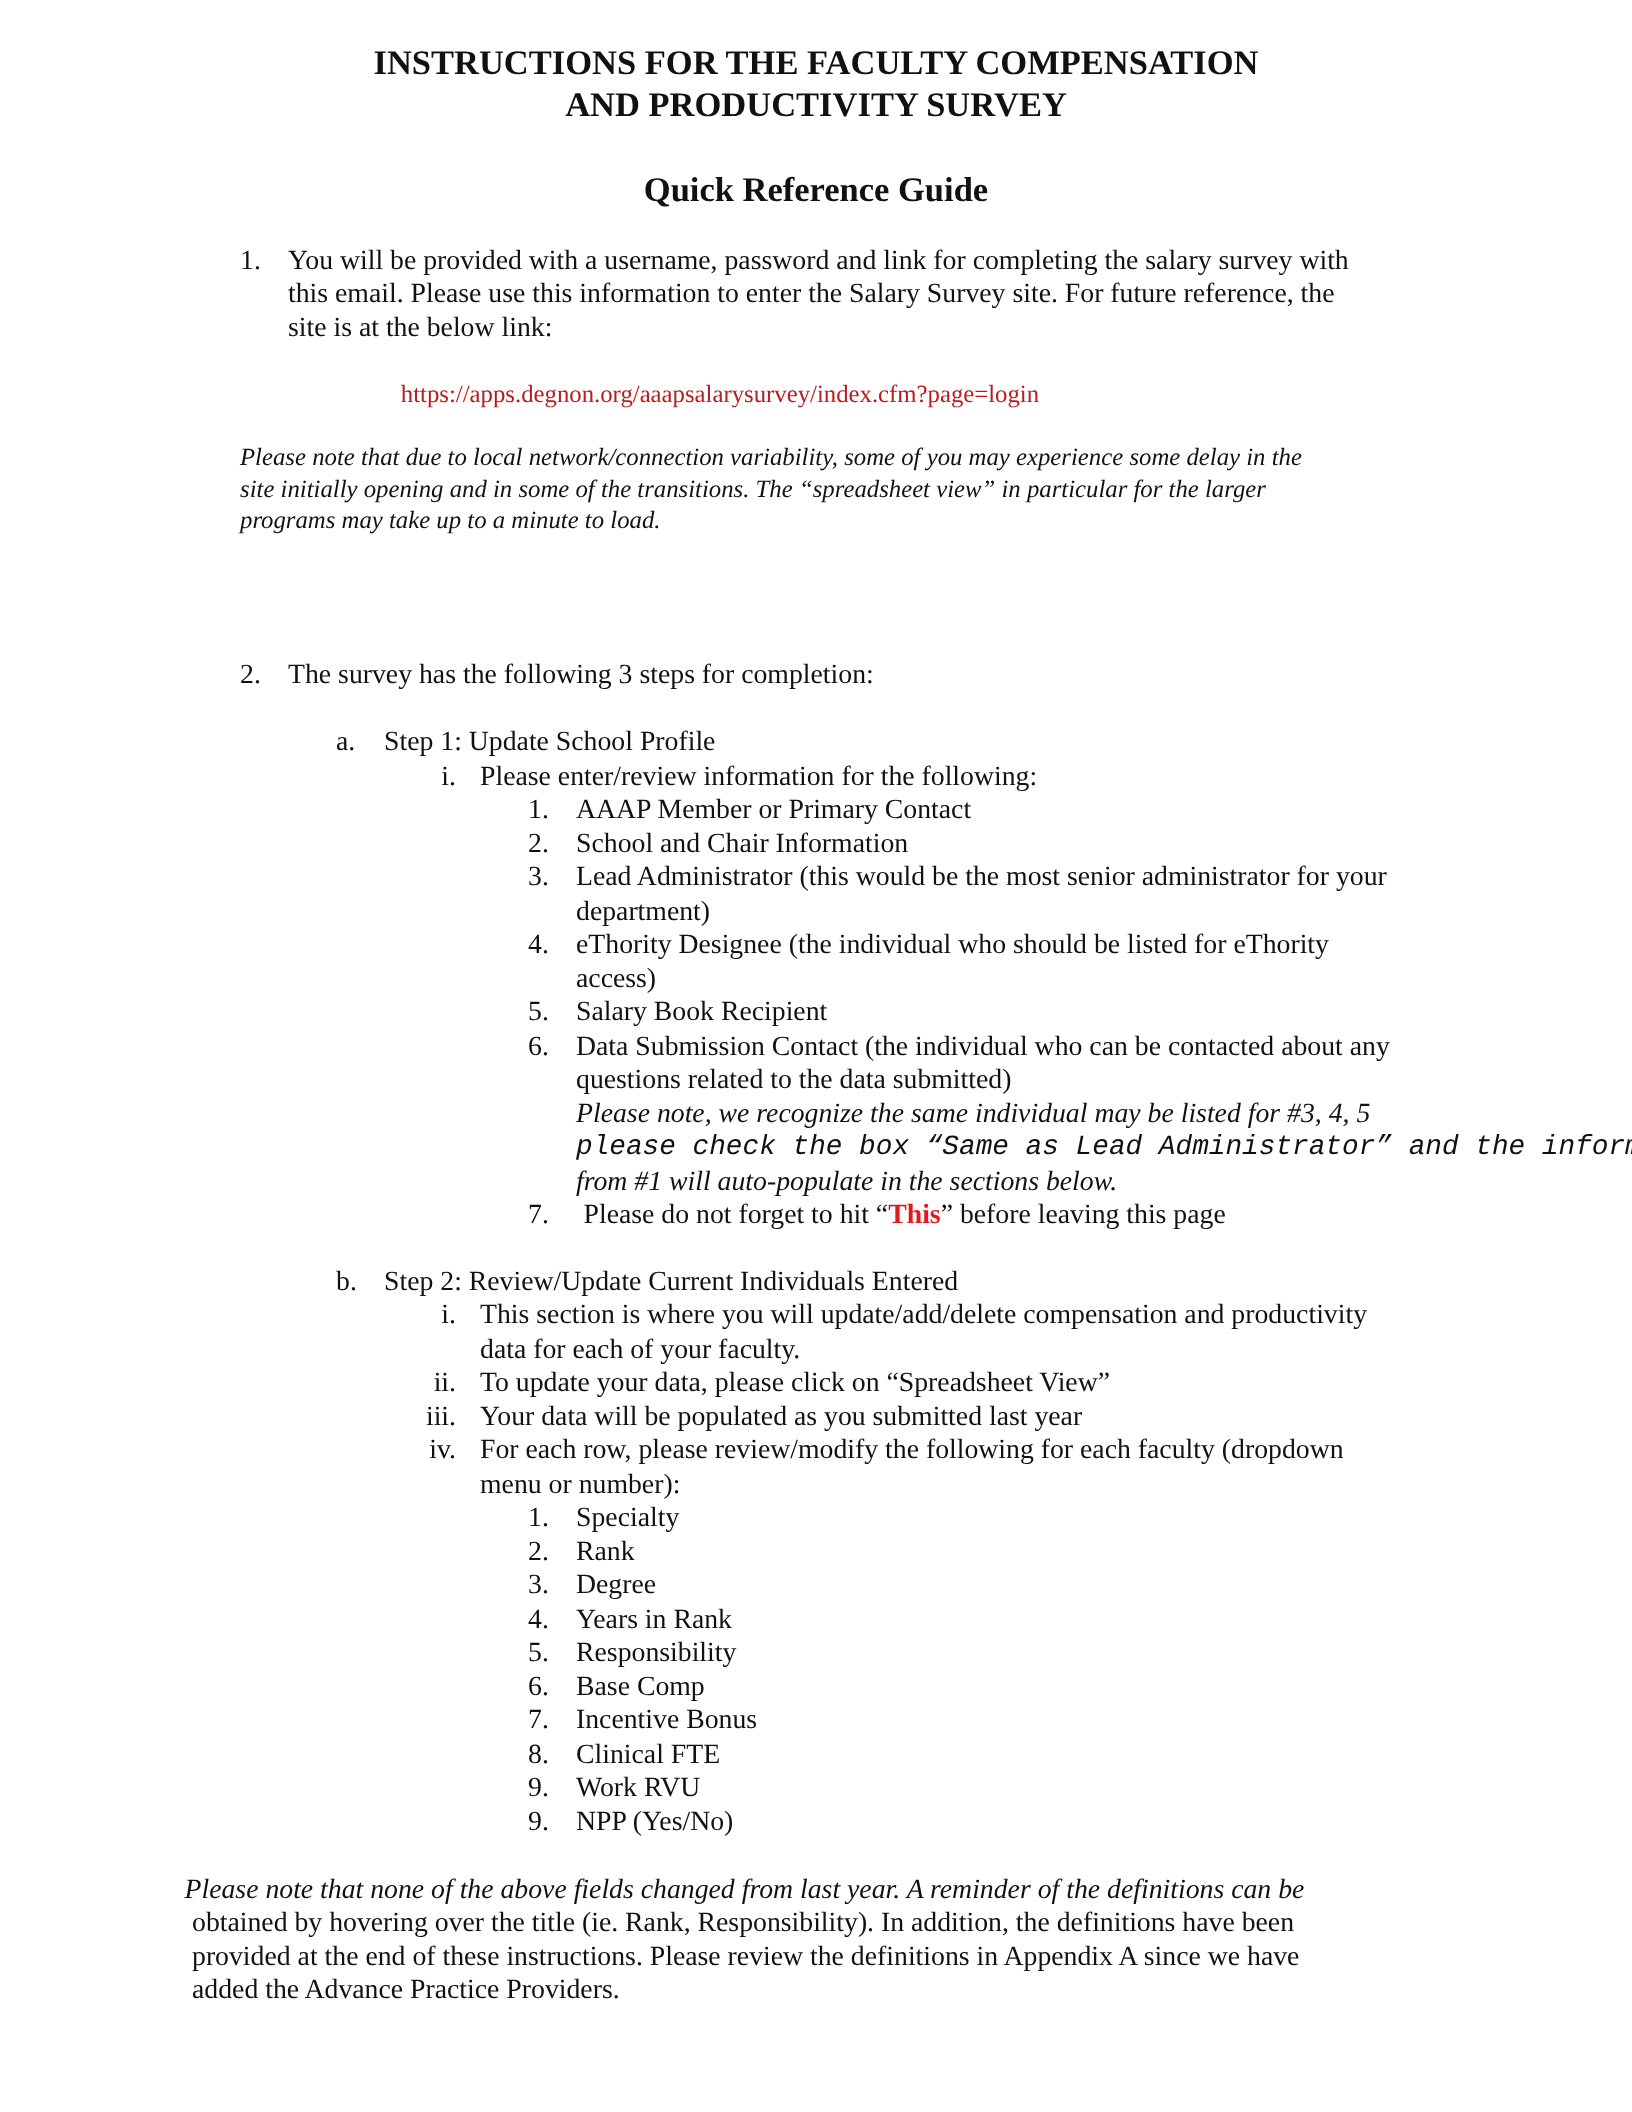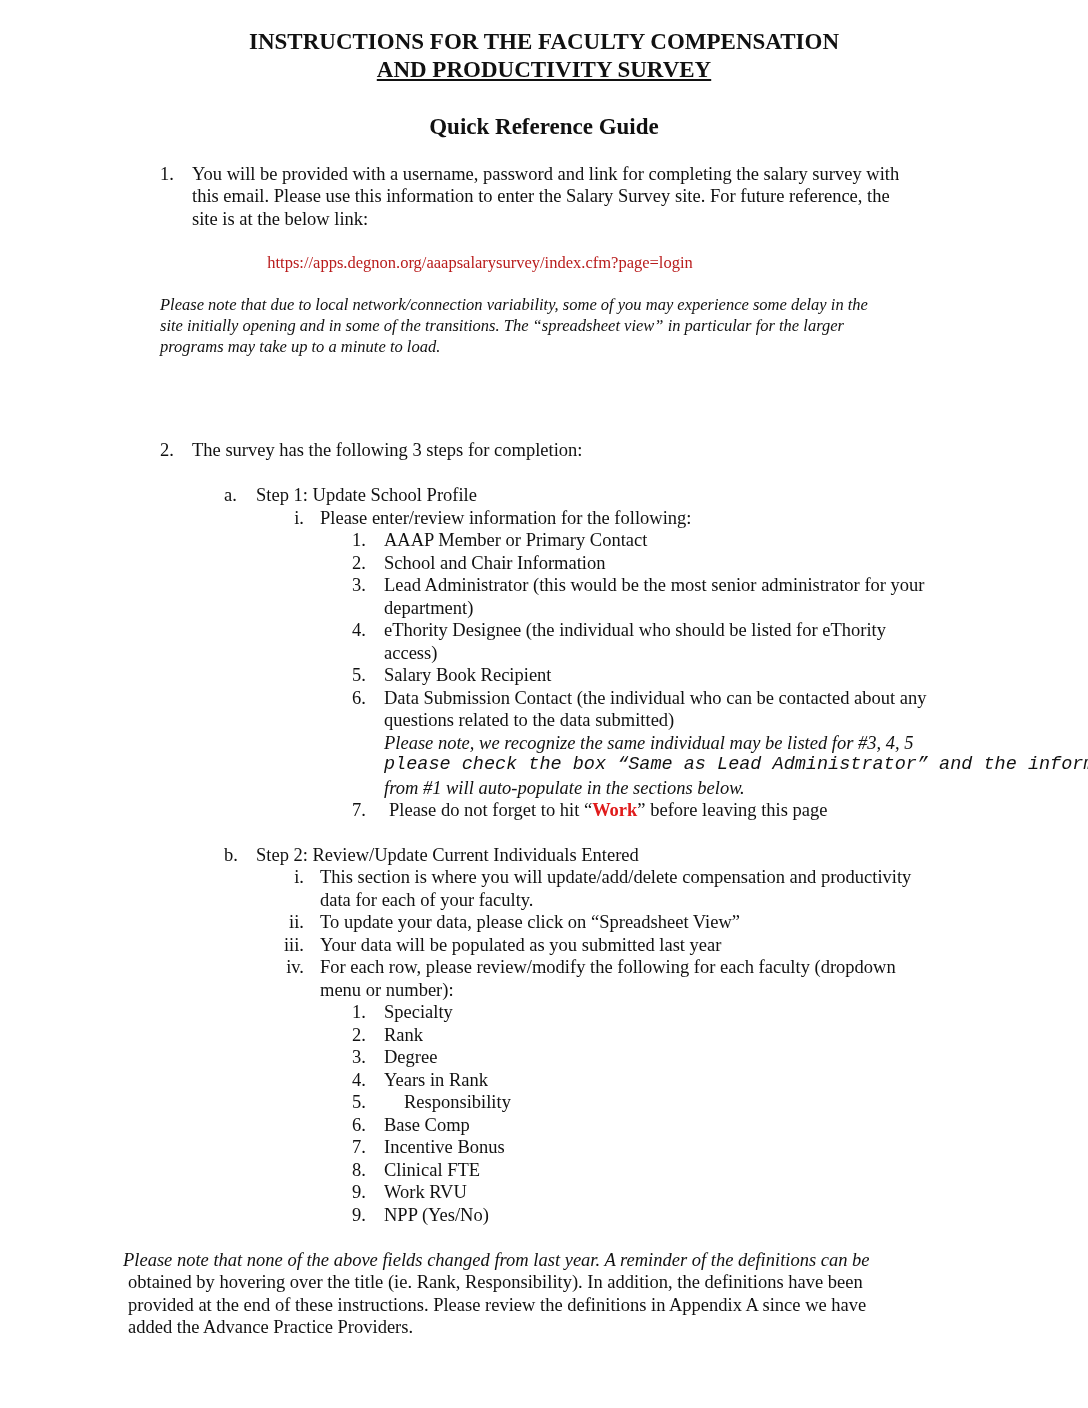--- a/index.html
+++ b/index.html
@@ -20,21 +20,21 @@
   .t { font-size: 18.5px; line-height: 22.5px; }
   .it { font-style: italic; font-size: 16.5px; line-height: 21px; }
   .link { color: #b91c1c; font-size: 16.5px; left: 0; width: 960px; text-align: center; }
   .num { text-align: right; }
   .save { color: #e01b1b; font-weight: bold; }
 </style>
 </head>
 <body>
 
 <div class="abs title" style="top:28px;">INSTRUCTIONS FOR THE FACULTY COMPENSATION</div>
-<div class="abs title" style="top:56px;text-decoration:underline;">AND PRODUCTIVITY SURVEY</div>
+<div class="abs title" style="top:56px;">AND PRODUCTIVITY SURVEY</div>
 <div class="abs subtitle" style="top:114px;">Quick Reference Guide</div>
 
 <div>
   <div class="abs t" style="left:160px; top:163px;">1.</div>
   <div class="abs t" style="left:192px; top:163px;">You will be provided with a username, password and link for completing the salary survey with</div>
   <div class="abs t" style="left:192px; top:185px;">this email. Please use this information to enter the Salary Survey site. For future reference, the</div>
   <div class="abs t" style="left:192px; top:208px;">site is at the below link:</div>
   <div class="abs link" style="top:253px;">https://apps.degnon.org/aaapsalarysurvey/index.cfm?page=login</div>
   <div class="abs it" style="left:160px; top:294px;">Please note that due to local network/connection variability, some of you may experience some delay in the</div>
   <div class="abs it" style="left:160px; top:315px;">site initially opening and in some of the transitions. The “spreadsheet view” in particular for the larger</div>
@@ -69,21 +69,21 @@
 
   <div class="abs t" style="left:352px; top:687px;">6.</div>
   <div class="abs t" style="left:384px; top:687px;text-align:right;">Data Submission Contact (the individual who can be contacted about any</div>
   <div class="abs t" style="left:384px; top:709px;">questions related to the data submitted)</div>
 
   <div class="abs t" style="left:384px; top:732px; font-style:italic;">Please note, we recognize the same individual may be listed for #3, 4, 5</div>
   <div class="abs t" style="left:384px; top:754px; font-style:italic;font-family:Liberation Mono, monospace;">please check the box “Same as Lead Administrator” and the information</div>
   <div class="abs t" style="left:384px; top:777px; font-style:italic;">from #1 will auto-populate in the sections below.</div>
 
   <div class="abs t" style="left:352px; top:799px;">7.</div>
-  <div class="abs t" style="left:389px; top:799px;"><span>Please do not forget to hit “</span><span class="save">Work</span><span>” before leaving this page</span></div>
+  <div class="abs t" style="left:389px; top:799px;"><span>Please do not forget to hit “</span><span class="save">This</span><span>” before leaving this page</span></div>
 
   <div class="abs t" style="left:224px; top:844px;">b.</div>
   <div class="abs t" style="left:256px; top:844px;">Step 2: Review/Update Current Individuals Entered</div>
 
   <div class="abs t num" style="left:270px; width:34px; top:866px;">i.</div>
   <div class="abs t" style="left:320px; top:866px;">This section is where you will update/add/delete compensation and productivity</div>
   <div class="abs t" style="left:320px; top:889px;">data for each of your faculty.</div>
 
   <div class="abs t num" style="left:270px; width:34px; top:911px;">ii.</div>
   <div class="abs t" style="left:320px; top:911px;">To update your data, please click on “Spreadsheet View”</div>
@@ -97,21 +97,21 @@
 
   <div class="abs t" style="left:352px; top:1001px;">1.</div>
   <div class="abs t" style="left:384px; top:1001px;">Specialty</div>
   <div class="abs t" style="left:352px; top:1024px;">2.</div>
   <div class="abs t" style="left:384px; top:1024px;">Rank</div>
   <div class="abs t" style="left:352px; top:1046px;">3.</div>
   <div class="abs t" style="left:384px; top:1046px;">Degree</div>
   <div class="abs t" style="left:352px; top:1069px;">4.</div>
   <div class="abs t" style="left:384px; top:1069px;">Years in Rank</div>
   <div class="abs t" style="left:352px; top:1091px;">5.</div>
-  <div class="abs t" style="left:384px; top:1091px;margin-left:20px;">Responsibility</div>
+  <div class="abs t" style="left:384px; top:1091px;">Responsibility</div>
   <div class="abs t" style="left:352px; top:1114px;">6.</div>
   <div class="abs t" style="left:384px; top:1114px;">Base Comp</div>
   <div class="abs t" style="left:352px; top:1136px;">7.</div>
   <div class="abs t" style="left:384px; top:1136px;">Incentive Bonus</div>
   <div class="abs t" style="left:352px; top:1159px;">8.</div>
   <div class="abs t" style="left:384px; top:1159px;">Clinical FTE</div>
   <div class="abs t" style="left:352px; top:1181px;">9.</div>
   <div class="abs t" style="left:384px; top:1181px;">Work RVU</div>
   <div class="abs t" style="left:352px; top:1204px;">9.</div>
   <div class="abs t" style="left:384px; top:1204px;">NPP (Yes/No)</div>

